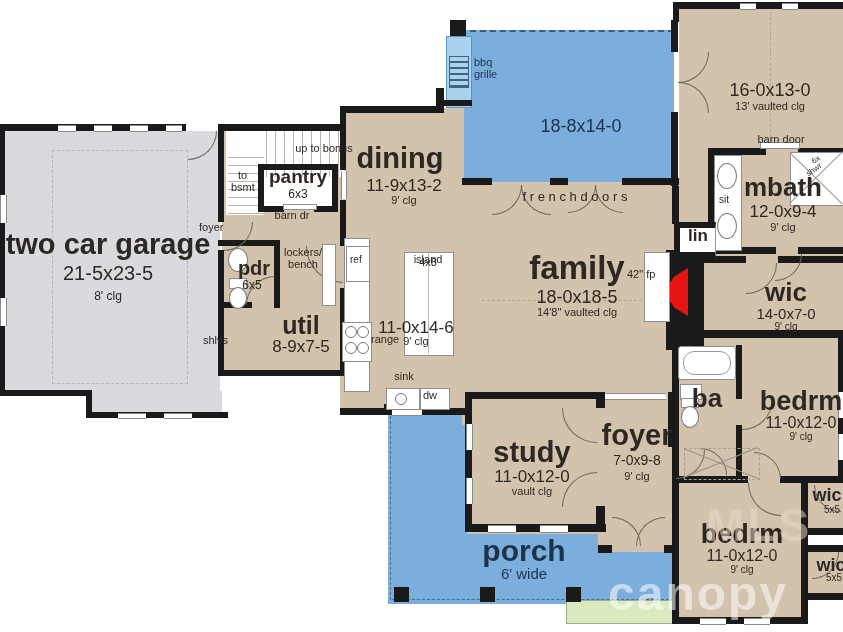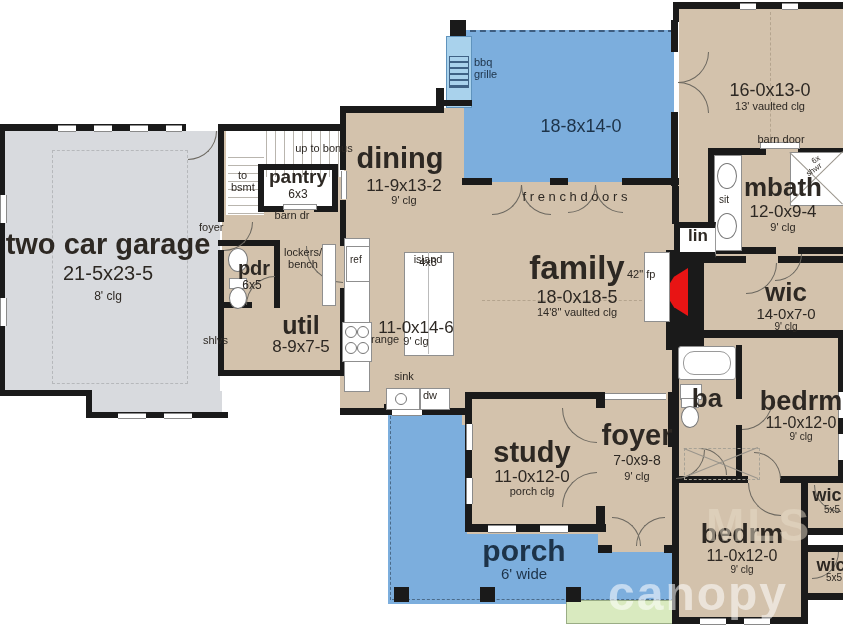--- a/index.html
+++ b/index.html
@@ -269,21 +269,21 @@
   <div class="lblc" style="left:416px;top:336px;font-size:11px">9' clg</div>
 
   <div class="lblc bold" style="left:301px;top:312px;font-size:25px">util</div>
   <div class="lblc" style="left:301px;top:338px;font-size:17px">8-9x7-5</div>
 
   <div class="lblc bold" style="left:254px;top:258px;font-size:20px">pdr</div>
   <div class="lblc" style="left:252px;top:279px;font-size:12px">6x5</div>
 
   <div class="lblc bold" style="left:532px;top:437px;font-size:29px">study</div>
   <div class="lblc" style="left:532px;top:468px;font-size:17px">11-0x12-0</div>
-  <div class="lblc" style="left:532px;top:486px;font-size:11px">porch clg</div>
+  <div class="lblc" style="left:532px;top:486px;font-size:11px">vault clg</div>
 
   <div class="lblc bold" style="left:637px;top:420px;font-size:29px">foyer</div>
   <div class="lblc" style="left:637px;top:453px;font-size:14px">7-0x9-8</div>
   <div class="lblc" style="left:637px;top:471px;font-size:11px">9' clg</div>
 
   <div class="lblc bold" style="left:707px;top:385px;font-size:26px">ba</div>
 
   <div class="lblc bold" style="left:801px;top:387px;font-size:27px">bedrm</div>
   <div class="lblc" style="left:801px;top:415px;font-size:16px">11-0x12-0</div>
   <div class="lblc" style="left:801px;top:432px;font-size:10px">9' clg</div>

